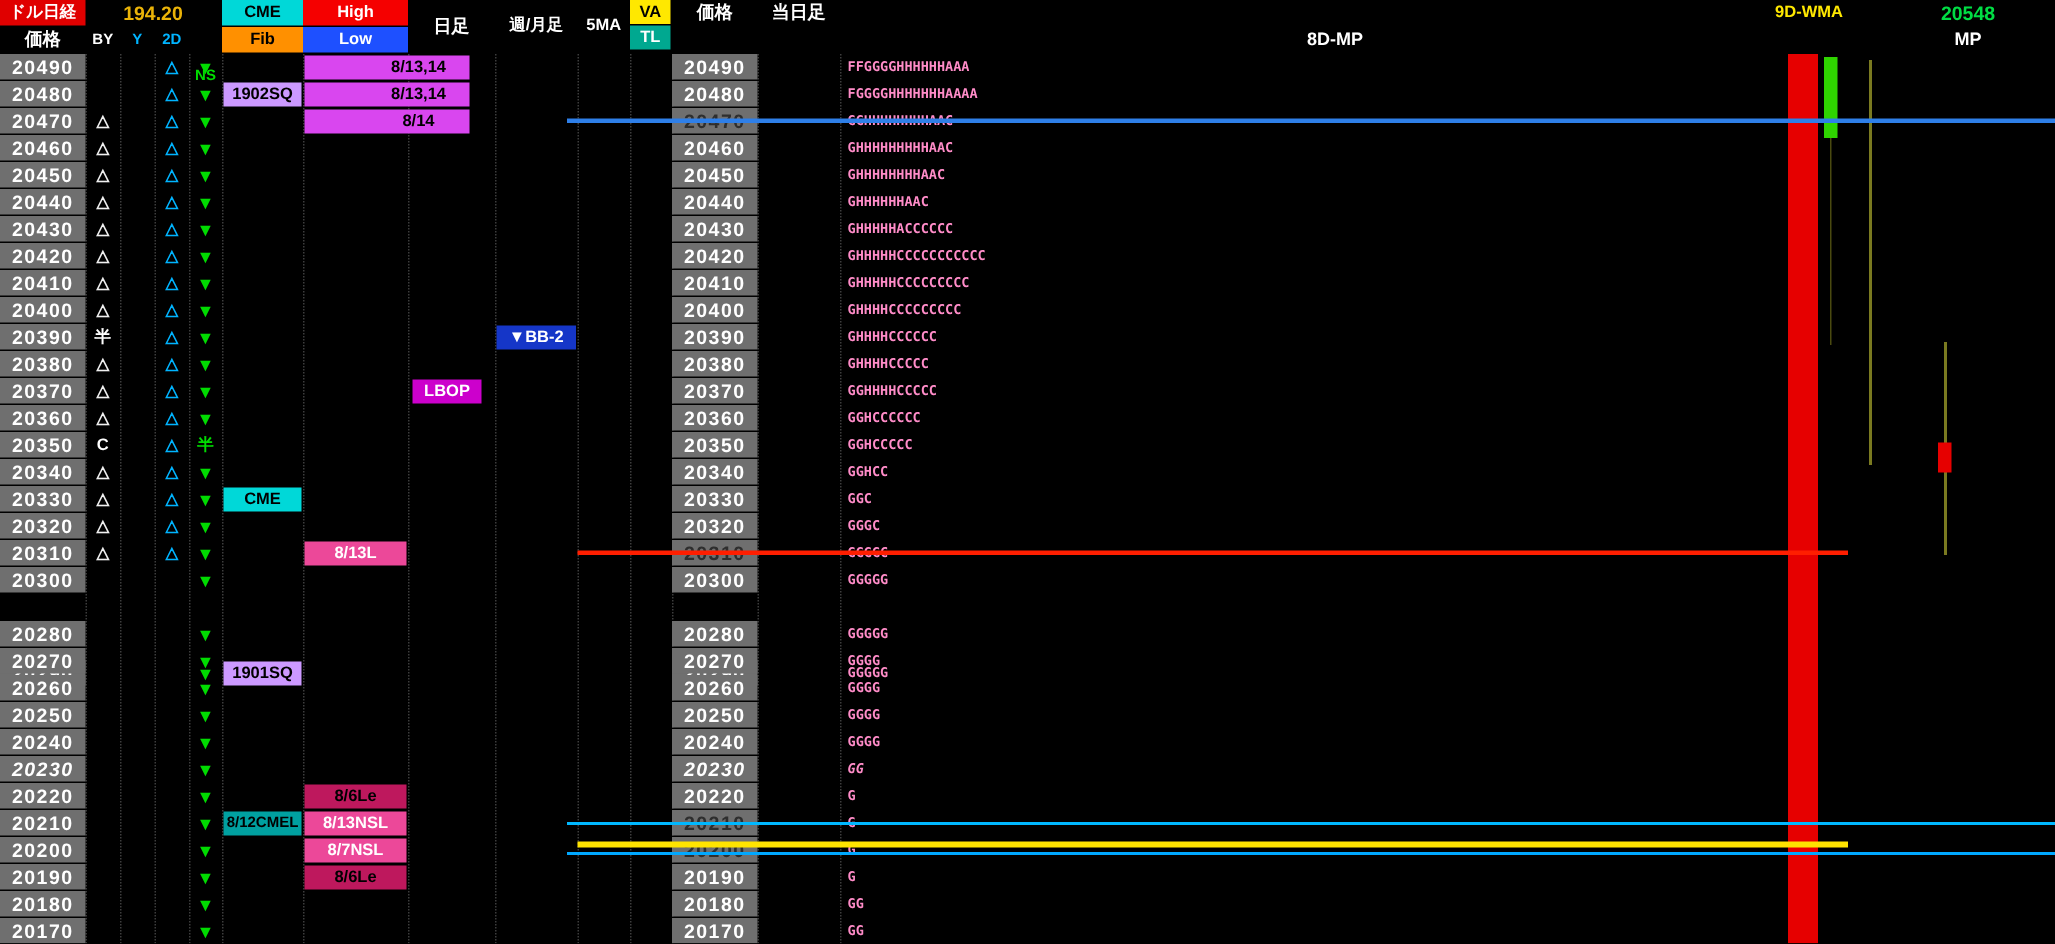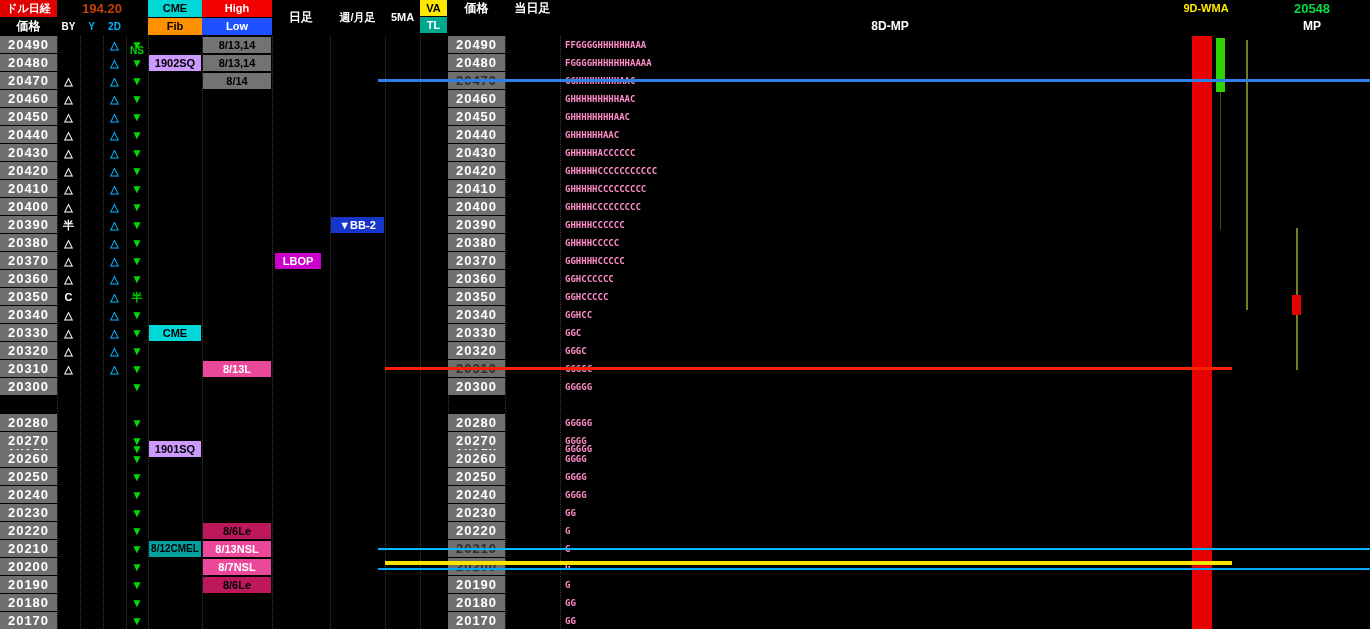--- a/index.html
+++ b/index.html
@@ -14,40 +14,40 @@
   .price-cell{position:absolute;top:0;height:17px;background:#6f6f6f;color:#fff;
               font-size:13px;font-weight:bold;line-height:17px;text-align:center;letter-spacing:1px;}
   .price-cell.dim{color:#2e2e2e;}
   .tri{position:absolute;top:0;height:18px;line-height:18px;text-align:center;font-size:11px;font-weight:bold;}
   .tw{color:#f0f0f0;}
   .tc{color:#00b4ff;}
   .tg{color:#00dc00;font-size:12px;}
   .sw{color:#fff;}
   .sg{color:#00dc00;}
   .chip{position:absolute;top:1px;height:16px;line-height:16px;text-align:center;font-size:11px;font-weight:bold;overflow:hidden;}
-  .c-green{background:#737373;color:#000;}
+  .c-green{background:#d946ef;color:#000;padding-left:42px;}
   .c-purple{background:#cc99ff;color:#000;}
   .c-cyan{background:#00d8d8;color:#000;}
   .c-blue{background:#ec4899;color:#fff;}
   .c-yellow{background:#be185d;color:#000;}
   .c-teal{background:#00a0a0;color:#000;}
   .c-magenta{background:#cc00cc;color:#fff;}
   .c-navy{background:#1536c8;color:#fff;}
   .mp-letters{position:absolute;top:0;height:18px;line-height:19px;color:#ff8cc8;
               font-family:"DejaVu Sans Mono",monospace;font-size:9px;font-weight:bold;white-space:pre;}
   .mark{position:absolute;}
 </style>
 </head>
 <body>
 
 <div id="app">
 
   <div>
     <div class="hbox" style="left:0;top:0;width:57px;background:#e00000;color:#fff;">ドル日経</div>
-    <div class="hbox" style="left:58px;top:0;width:88px;color:#c2410c;font-size:13px;">194.20</div>
+    <div class="hbox" style="left:58px;top:0;width:88px;color:#eab308;font-size:13px;">194.20</div>
 
     <div class="hbox" style="left:148px;top:0;width:54px;background:#00d8d8;color:#000;">CME</div>
     <div class="hbox" style="left:148px;top:18px;width:54px;background:#ff9000;color:#000;">Fib</div>
 
     <div class="hbox" style="left:202px;top:0;width:70px;background:#f50000;color:#fff;">High</div>
     <div class="hbox" style="left:202px;top:18px;width:70px;background:#1e50ff;color:#fff;">Low</div>
 
     <div class="htall" style="left:272px;width:58px;">日足</div>
     <div class="htall" style="left:330px;width:55px;font-size:11px;">週/月足</div>
     <div class="htall" style="left:385px;width:35px;font-size:11px;">5MA</div>
@@ -278,21 +278,21 @@
         <div class="tri tg" style="left: 126px; width: 22px;">▼</div>
         <div class="price-cell" style="left: 448px; width: 57px;">20250</div>
         <div class="mp-letters" style="left: 565px;">GGGG</div>
       </div>
       <div class="row" style="top: 486px;">
         <div class="price-cell" style="left: 0px; width: 57px;">20240</div>
         <div class="tri tg" style="left: 126px; width: 22px;">▼</div>
         <div class="price-cell" style="left: 448px; width: 57px;">20240</div>
         <div class="mp-letters" style="left: 565px;">GGGG</div>
       </div>
-      <div class="row" style="top: 504px;">
+      <div class="row" style="top: 504px; font-style: italic;">
         <div class="price-cell" style="left: 0px; width: 57px;">20230</div>
         <div class="tri tg" style="left: 126px; width: 22px;">▼</div>
         <div class="price-cell" style="left: 448px; width: 57px;">20230</div>
         <div class="mp-letters" style="left: 565px;">GG</div>
       </div>
       <div class="row" style="top: 522px;">
         <div class="price-cell" style="left: 0px; width: 57px;">20220</div>
         <div class="tri tg" style="left: 126px; width: 22px;">▼</div>
         <div class="chip c-yellow" style="left: 203px; width: 68px;">8/6Le</div>
         <div class="price-cell" style="left: 448px; width: 57px;">20220</div>

